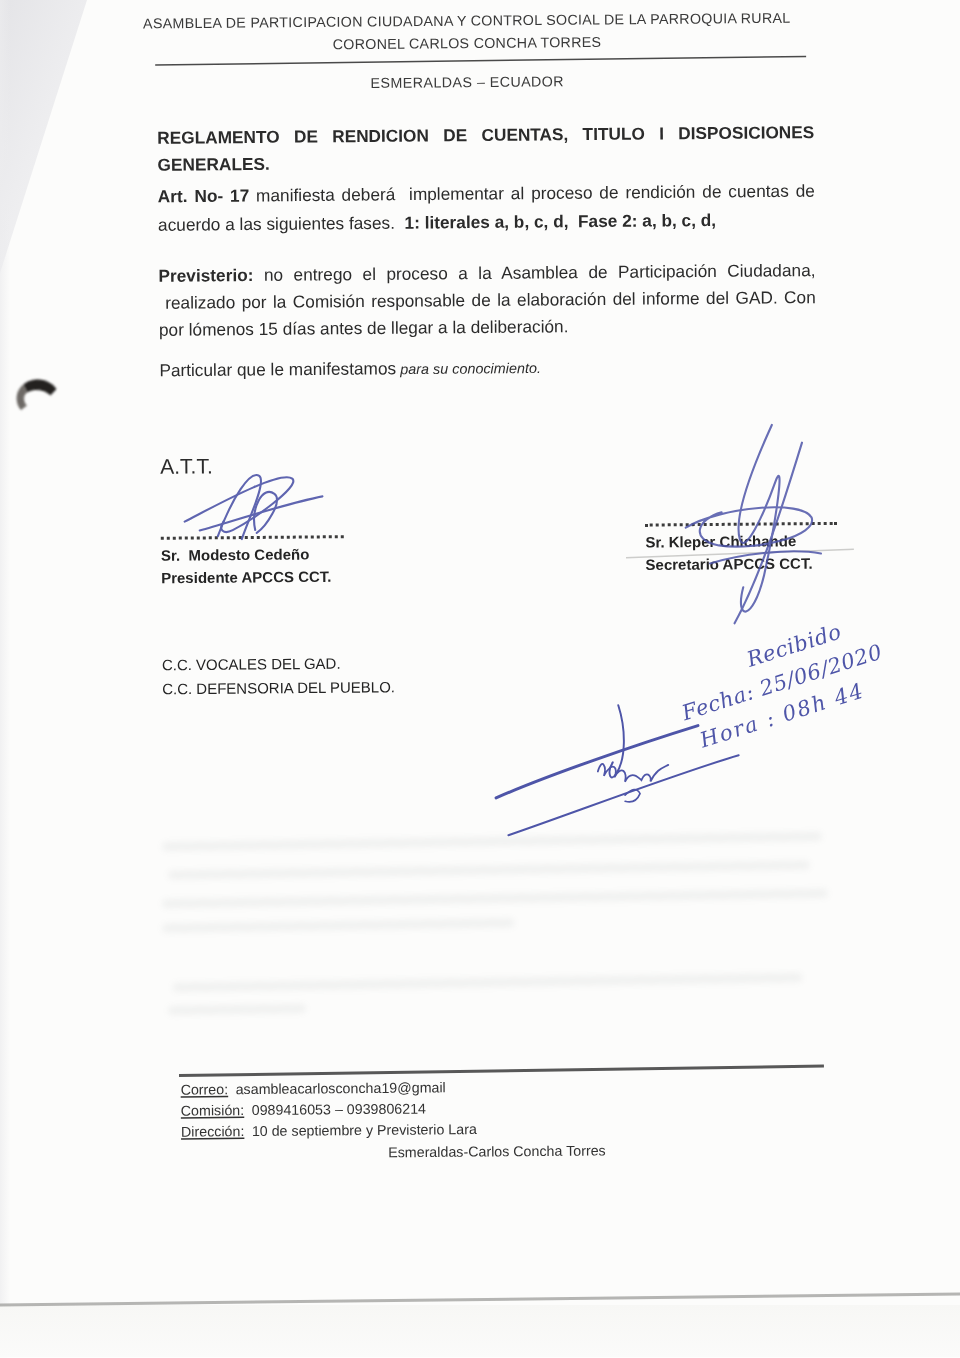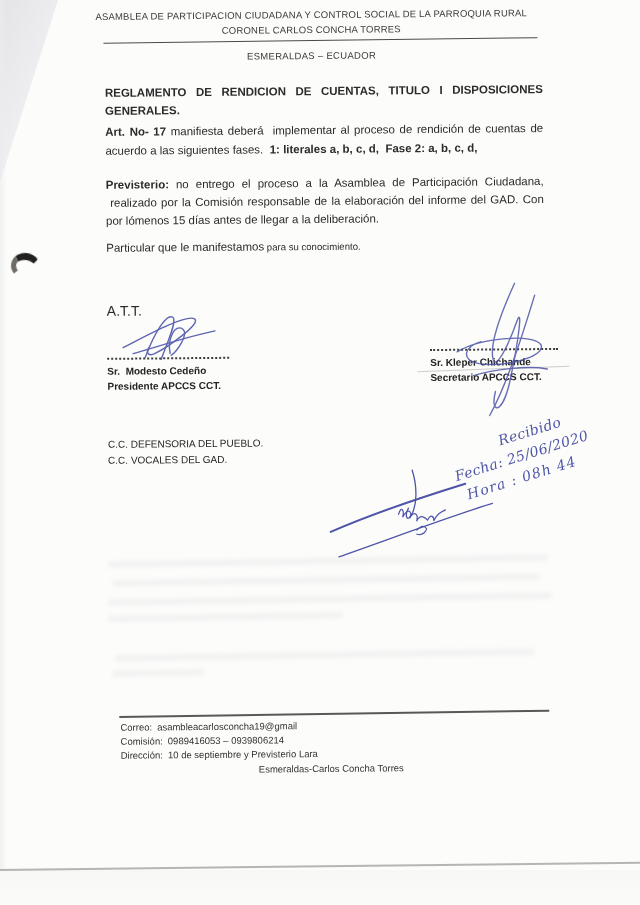--- a/index.html
+++ b/index.html
@@ -65,21 +65,21 @@
   .doc-body{
     position:absolute;left:108px;top:83px;width:438px;
     font-size:11.5px;color:#2b2b2b;
   }
   .doc-body p{margin:0;text-align:justify;}
   .p-title{font-weight:bold;line-height:17.5px;margin-bottom:3px !important;word-spacing:2px;}
   .p-art{line-height:18.5px;}
   .p-ante{line-height:18px;margin-top:16px !important;}
   .p-part{margin-top:12px !important;text-align:left !important;}
   .part-main{font-size:11.5px;}
-  .part-small{font-size:9.6px;}
+  .part-small{font-size:9.6px;font-style:italic;}
   .att{position:absolute;left:108px;top:301px;font-size:14px;color:#2b2b2b;}
   
   .sig-scribble{position:absolute;pointer-events:none;z-index:3;}
   .sig-left-svg{left:116px;top:306px;}
   .sig-right-svg{left:424px;top:281px;}
   .sig-block{position:absolute;z-index:2;font-size:10px;line-height:15px;color:#242424;}
   .sig-block-left{left:108px;top:352px;width:150px;}
   .sig-block-right{left:431px;top:346px;width:150px;}
   .dotted-line{border-bottom:2px dotted #3c3c3c;height:4px;margin-bottom:4px;}
   .sig-block-left .dotted-line{width:122px;}
@@ -107,21 +107,21 @@
   .received-svg{position:absolute;left:320px;top:455px;z-index:4;pointer-events:none;}
   
   .footer-rule{
     position:absolute;left:117px;top:713px;width:430px;height:1.5px;
     background:#585858;transform:rotate(-0.35deg);
   }
   .doc-footer{
     position:absolute;left:118px;top:719px;width:440px;
     font-size:9.5px;line-height:14.2px;color:#333;
   }
-  .doc-footer .f-row span.f-label{margin-right:5px;}
+  .doc-footer .f-row span.f-label{margin-right:5px;text-decoration:underline;}
   .f-tagline{margin-left:138px;}
 </style>
 </head>
 <body>
 
 <div class="page">
 
   <div class="fold-corner"></div>
   <div class="left-edge-shade"></div>
   <div class="hole-punch"></div>
@@ -174,22 +174,22 @@
         <path d="M50,96 C70,90 104,86 124,90"></path>
       </g>
     </svg>
     <div class="sig-block sig-block-right">
       <div class="dotted-line"></div>
       <div class="sig-name">Sr. Kleper Chichande</div>
       <div class="sig-title">Secretario APCCS CCT.</div>
     </div>
 
     <div class="cc-list">
+      <div>C.C. VOCALES DEL GAD.</div>
       <div>C.C. DEFENSORIA DEL PUEBLO.</div>
-      <div>C.C. VOCALES DEL GAD.</div>
     </div>
 
     <div class="hand-note" style="color:#4e55a8">
       <div class="n1">Recibido</div>
       <div class="n2">Fecha: 25/06/2020</div>
       <div class="n3">Hora : 08h 44</div>
     </div>
     <svg class="received-svg" width="185" height="115" viewBox="0 0 185 115">
       <g fill="none" stroke="#4e55a8" stroke-linecap="round">
         <path d="M10,77 C45,62 105,42 145,30" stroke-width="2"></path>

